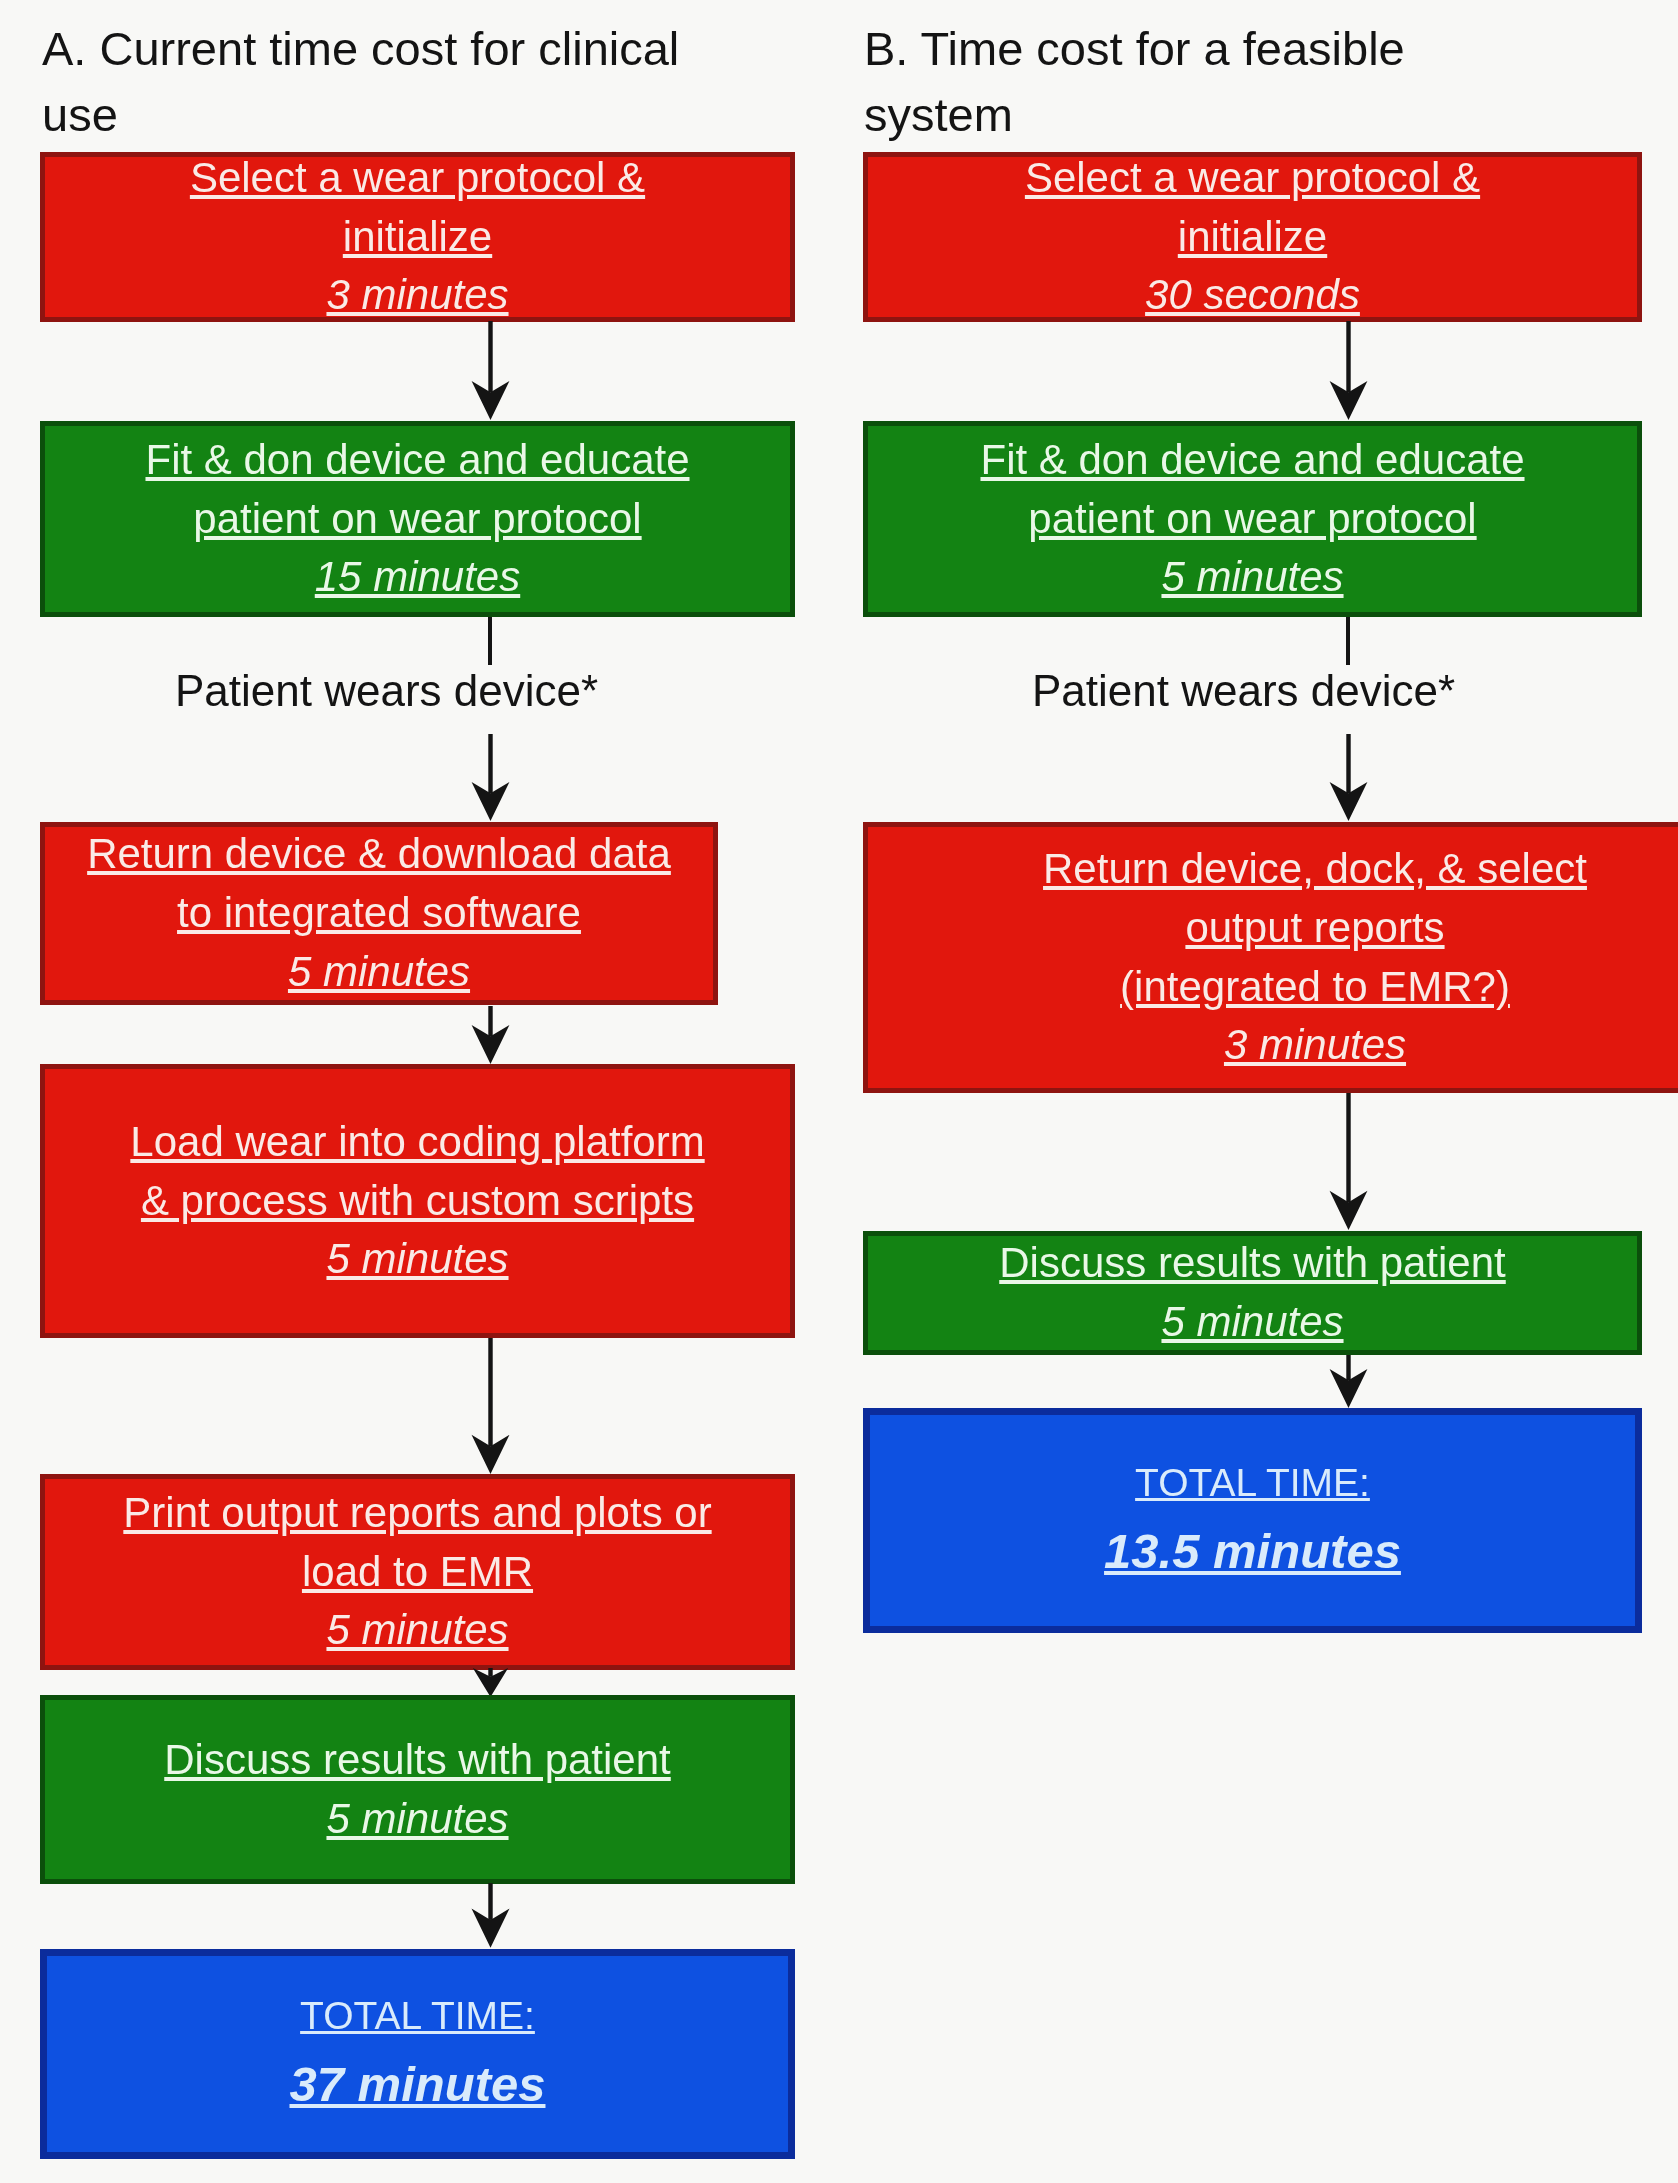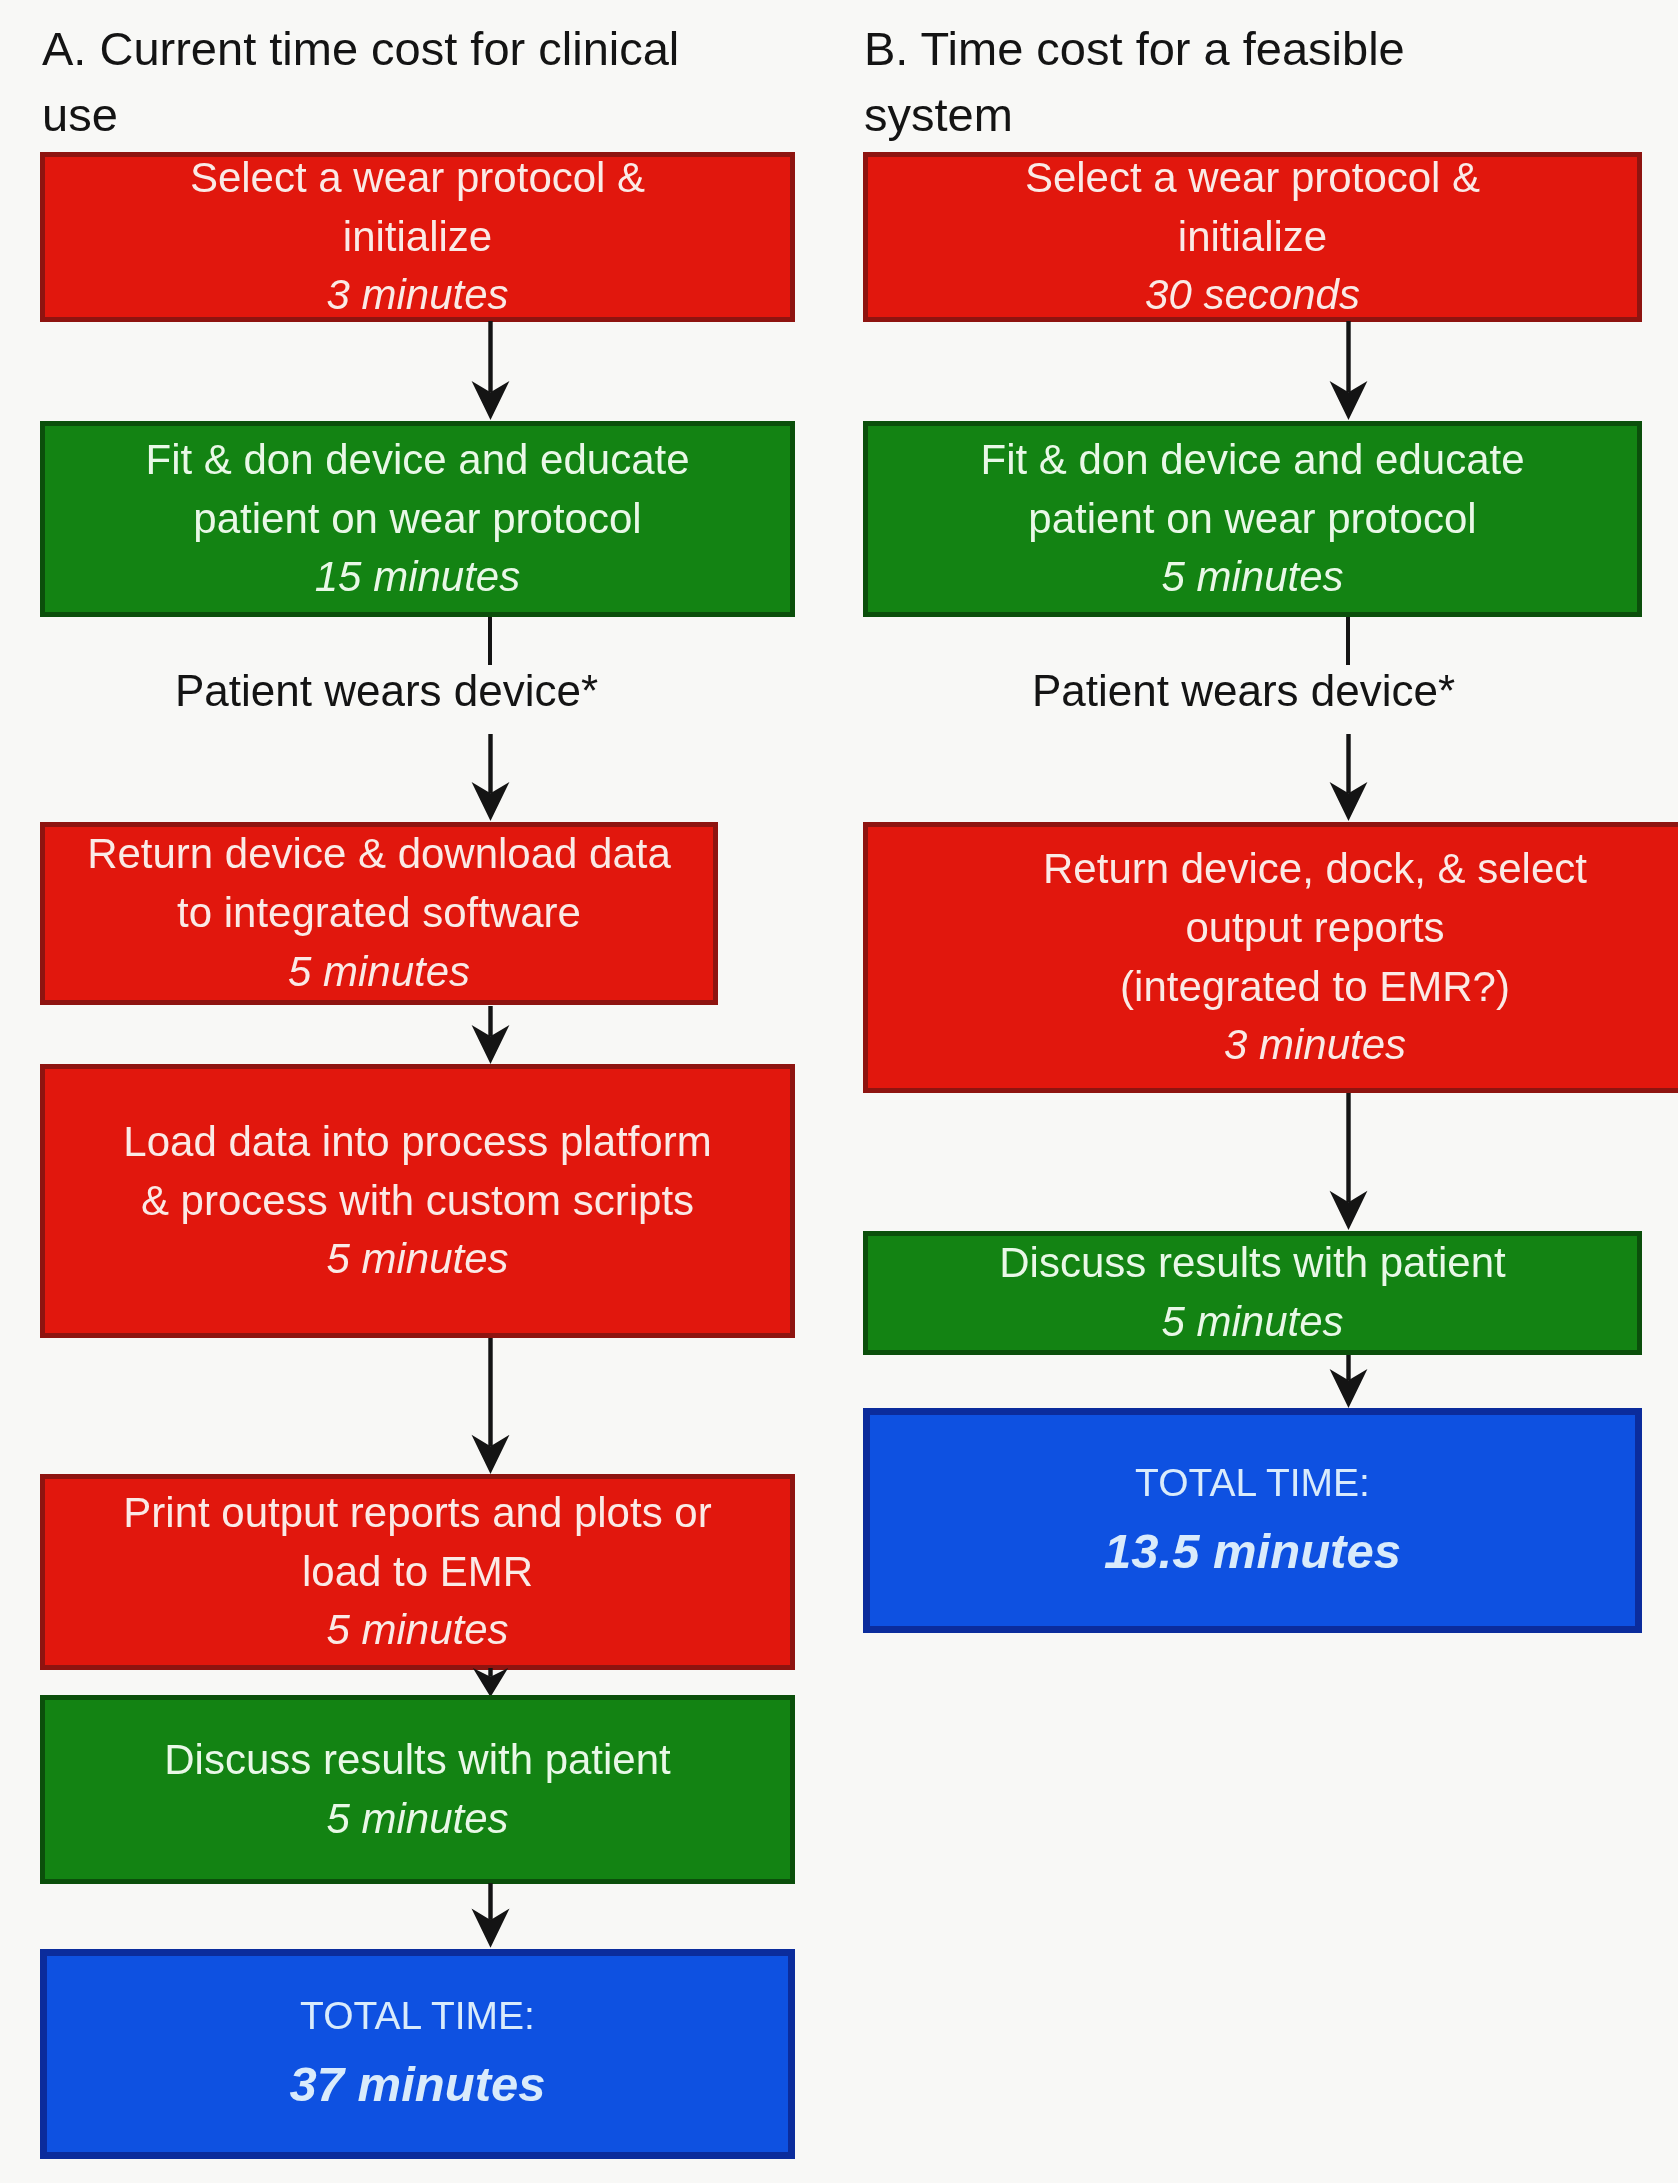--- a/index.html
+++ b/index.html
@@ -15,21 +15,21 @@
     font-family:"Liberation Sans", sans-serif;
     overflow:hidden;
   }
   .title{
     position:absolute;color:var(--ink);
     font-size:47px;line-height:1.4;text-align:left;
   }
   .box{
     position:absolute;display:flex;flex-direction:column;
     justify-content:center;text-align:center;
-    box-sizing:border-box;font-size:42px;line-height:1.4;
+    box-sizing:border-box;font-size:42px;line-height:1.4;text-decoration:underline;
   }
   .box.red{background:var(--red);border:5px solid var(--red_border);color:var(--red_text);}
   .box.green{background:var(--green);border:5px solid var(--green_border);color:var(--green_text);}
   .box.blue{background:var(--blue);border:7.6px solid var(--blue_border);color:var(--blue_text);}
   .ln{display:block;}
   .time{font-style:italic;}
   .total-label{font-size:39px;}
   .total-value{font-size:49px;font-weight:bold;font-style:italic;margin-top:6.3px;}
   .wearlabel{position:absolute;color:var(--ink);font-size:44px;white-space:nowrap;}
   .vline{position:absolute;width:4.4px;background:var(--ink);}
@@ -109,21 +109,21 @@
     <div class="ln">to integrated software</div>
     <div class="ln time">5 minutes</div>
   </div>
 
   <svg class="arrow" id="ar-a3" width="57" height="58" viewBox="0 0 90 92">
     <rect x="41.5" y="0" width="7" height="48"></rect>
     <polygon points="15,30 45,92 75,30 45,48"></polygon>
   </svg>
 
   <div class="box red" id="a4">
-    <div class="ln">Load data into process platform</div>
+    <div class="ln">Load wear into coding platform</div>
     <div class="ln">&amp; process with custom scripts</div>
     <div class="ln time">5 minutes</div>
   </div>
 
   <svg class="arrow" id="ar-a4" width="57" height="136" viewBox="0 0 90 215">
     <rect x="41.5" y="0" width="7" height="171"></rect>
     <polygon points="15,153 45,215 75,153 45,171"></polygon>
   </svg>
 
   <div class="box red" id="a5">

